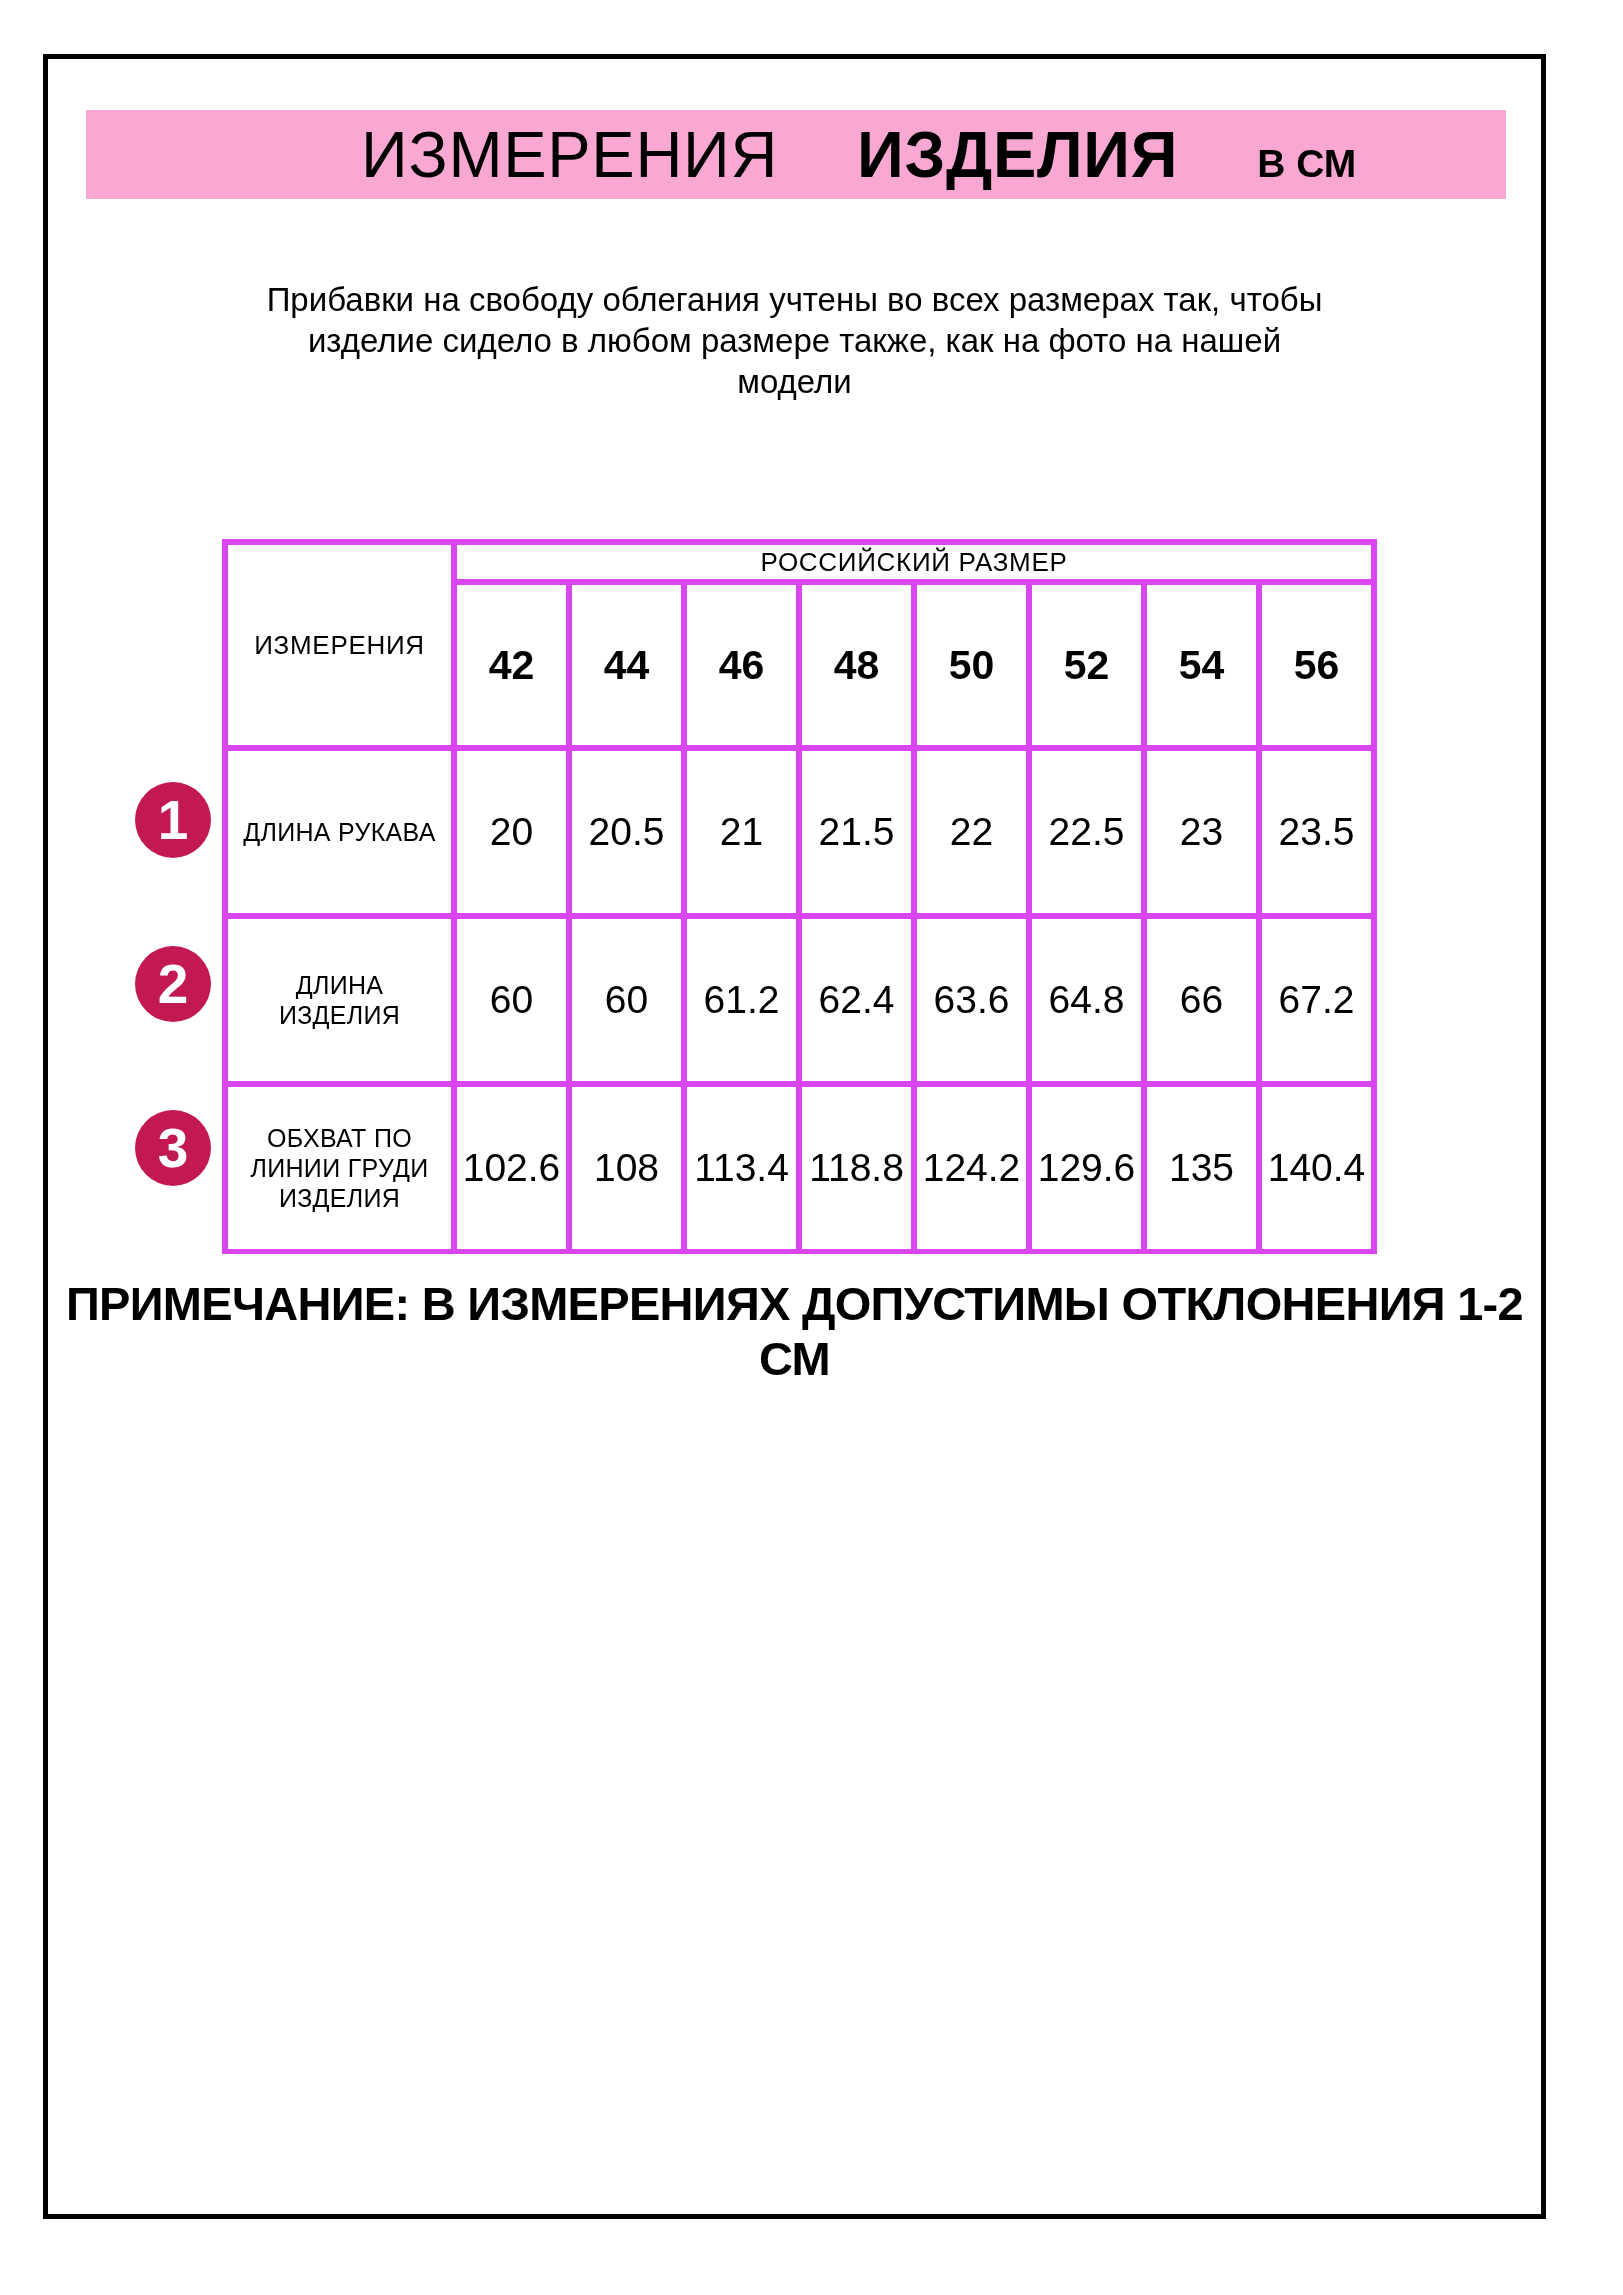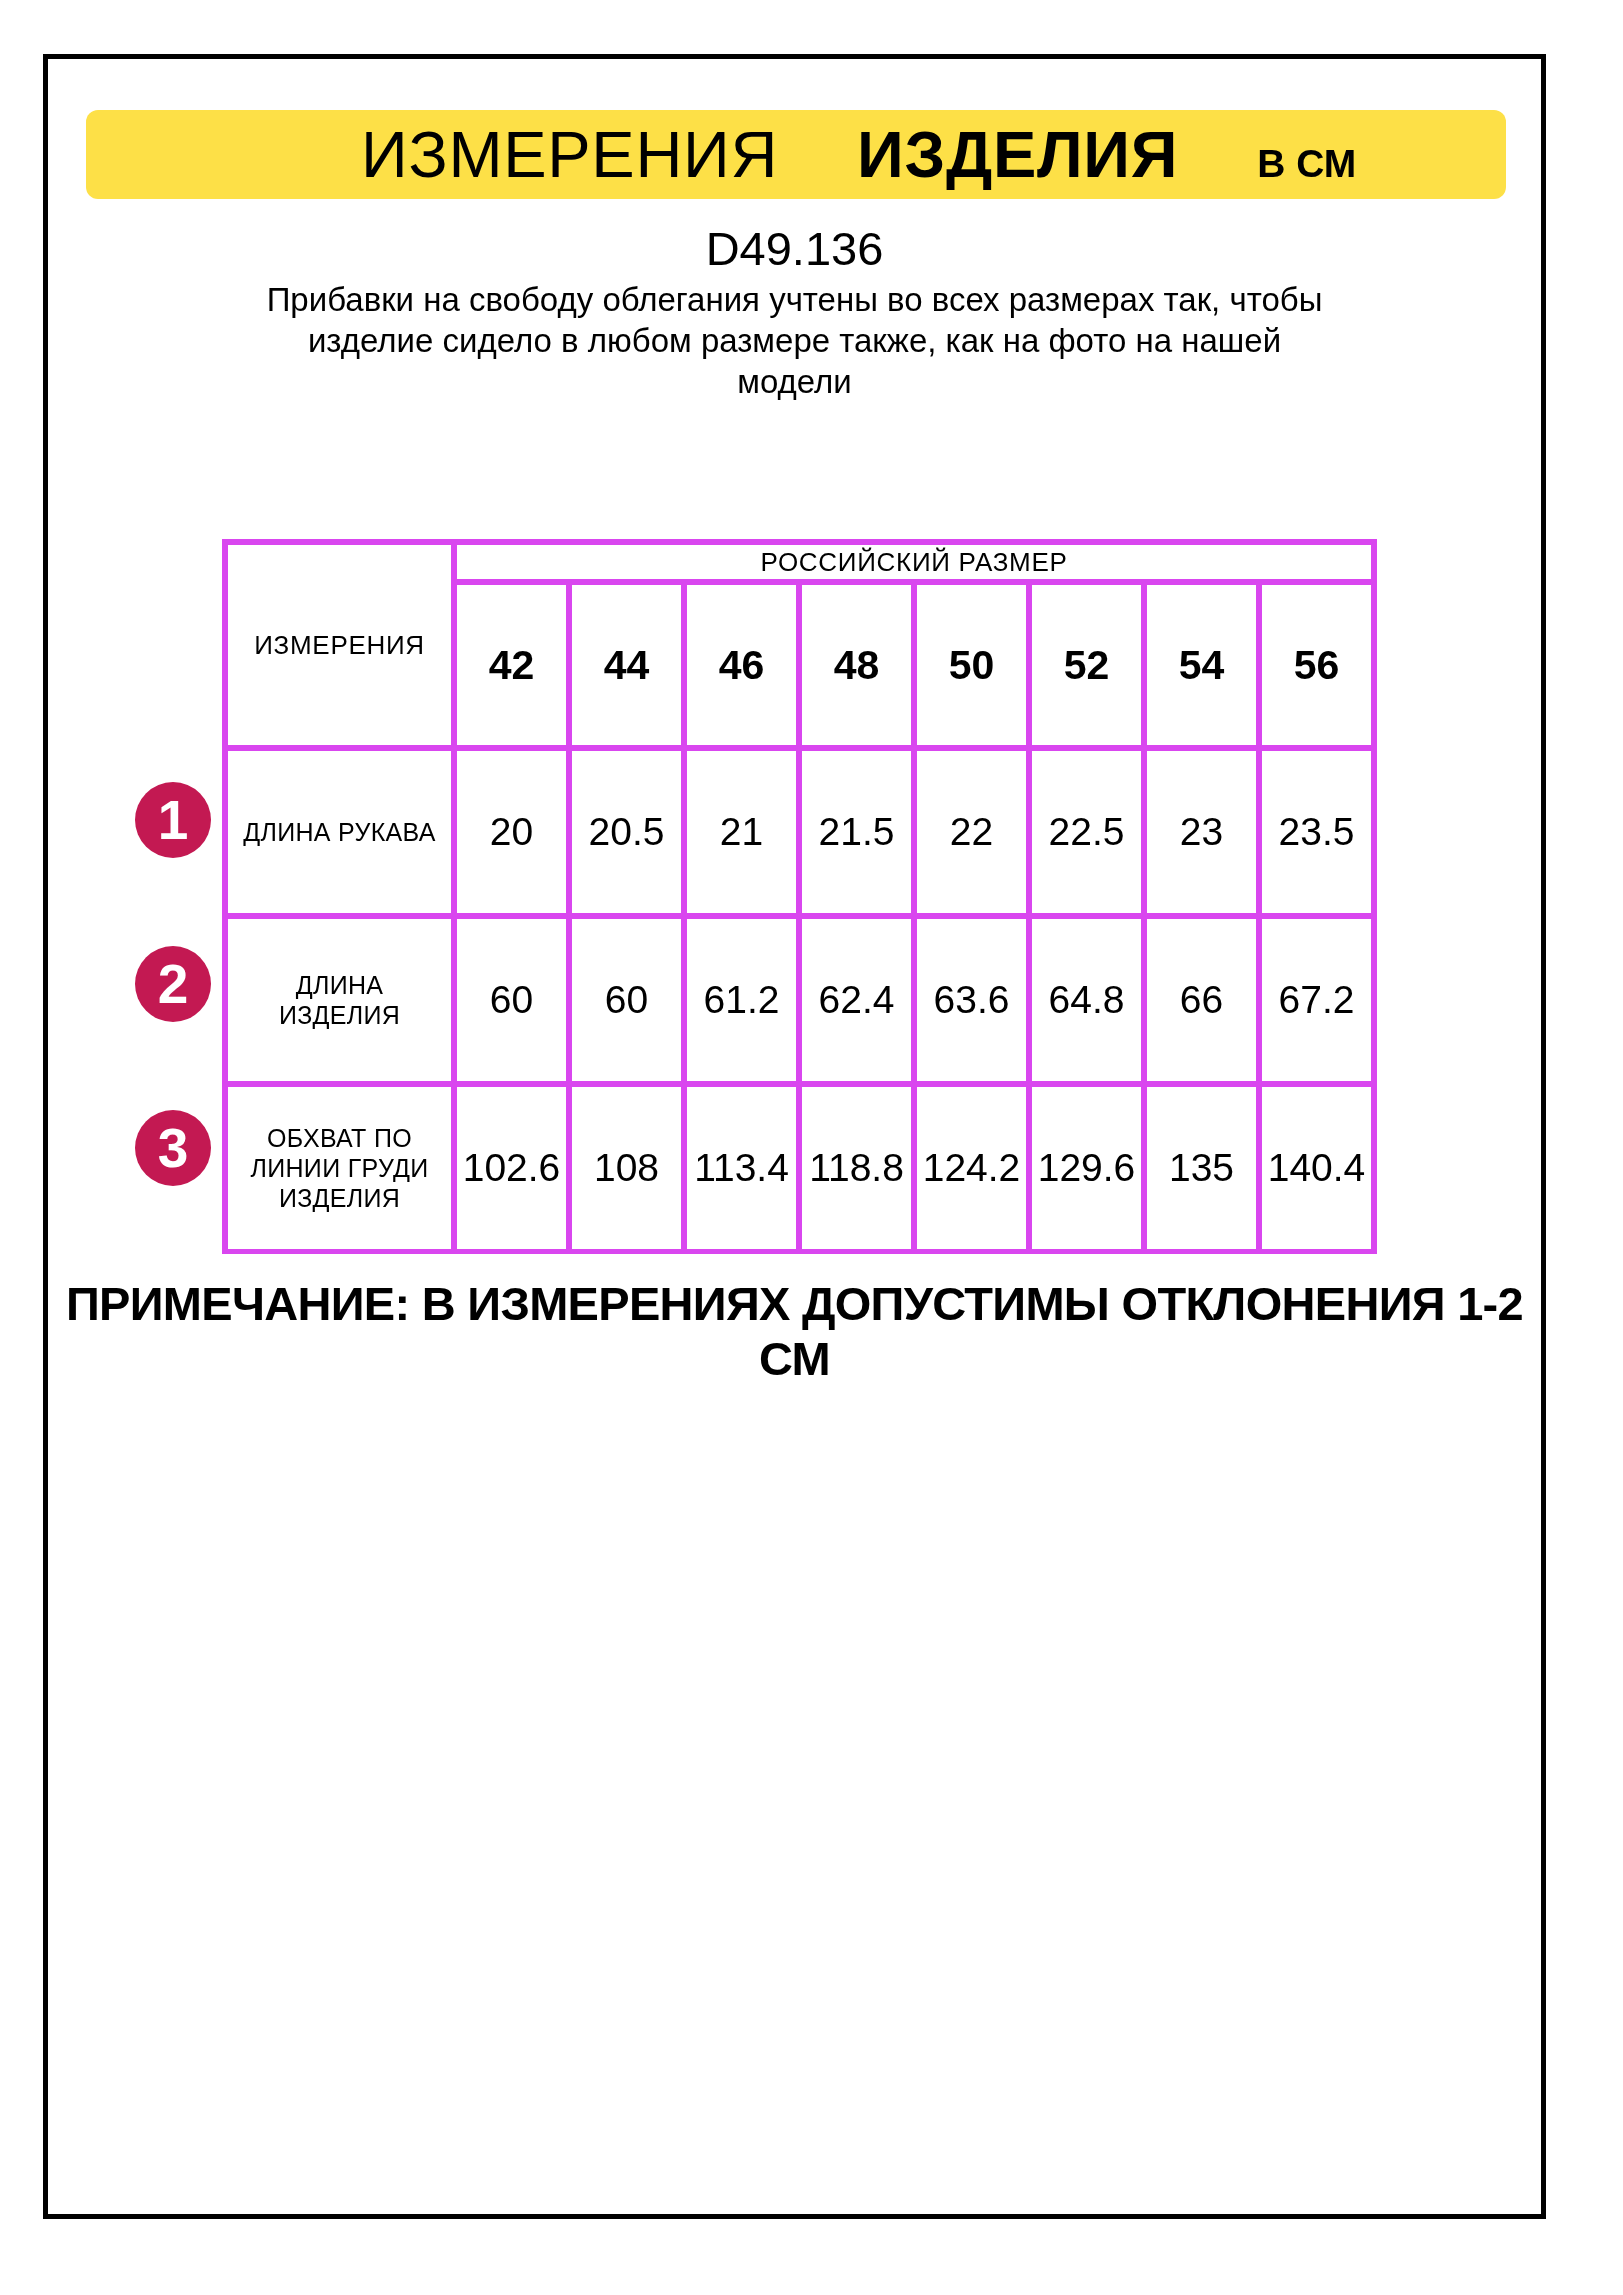--- a/index.html
+++ b/index.html
@@ -97,25 +97,24 @@
     font-size: 47px; font-weight: 700; letter-spacing: -0.7px;
   }
 </style>
 </head>
 <body>
 
 <div class="page">
 
   <div class="frame"></div>
 
-  <div class="banner" style="background: #fde047; border-radius: 12px;">
+  <div class="banner" style="background: #f9a8d4;">
     <span class="t1">ИЗМЕРЕНИЯ</span><span class="t2">ИЗДЕЛИЯ</span><span class="t3">В СМ</span>
   </div>
 
-  <div class="article">D49.136</div>
 
   <div class="intro">Прибавки на свободу облегания учтены во всех размерах так, чтобы
 изделие сидело в любом размере также, как на фото на нашей
 модели</div>
 
   <table class="size-table">
     <colgroup>
       <col style="width:229px">
       <col style="width:115px">
         <col style="width:115px">

